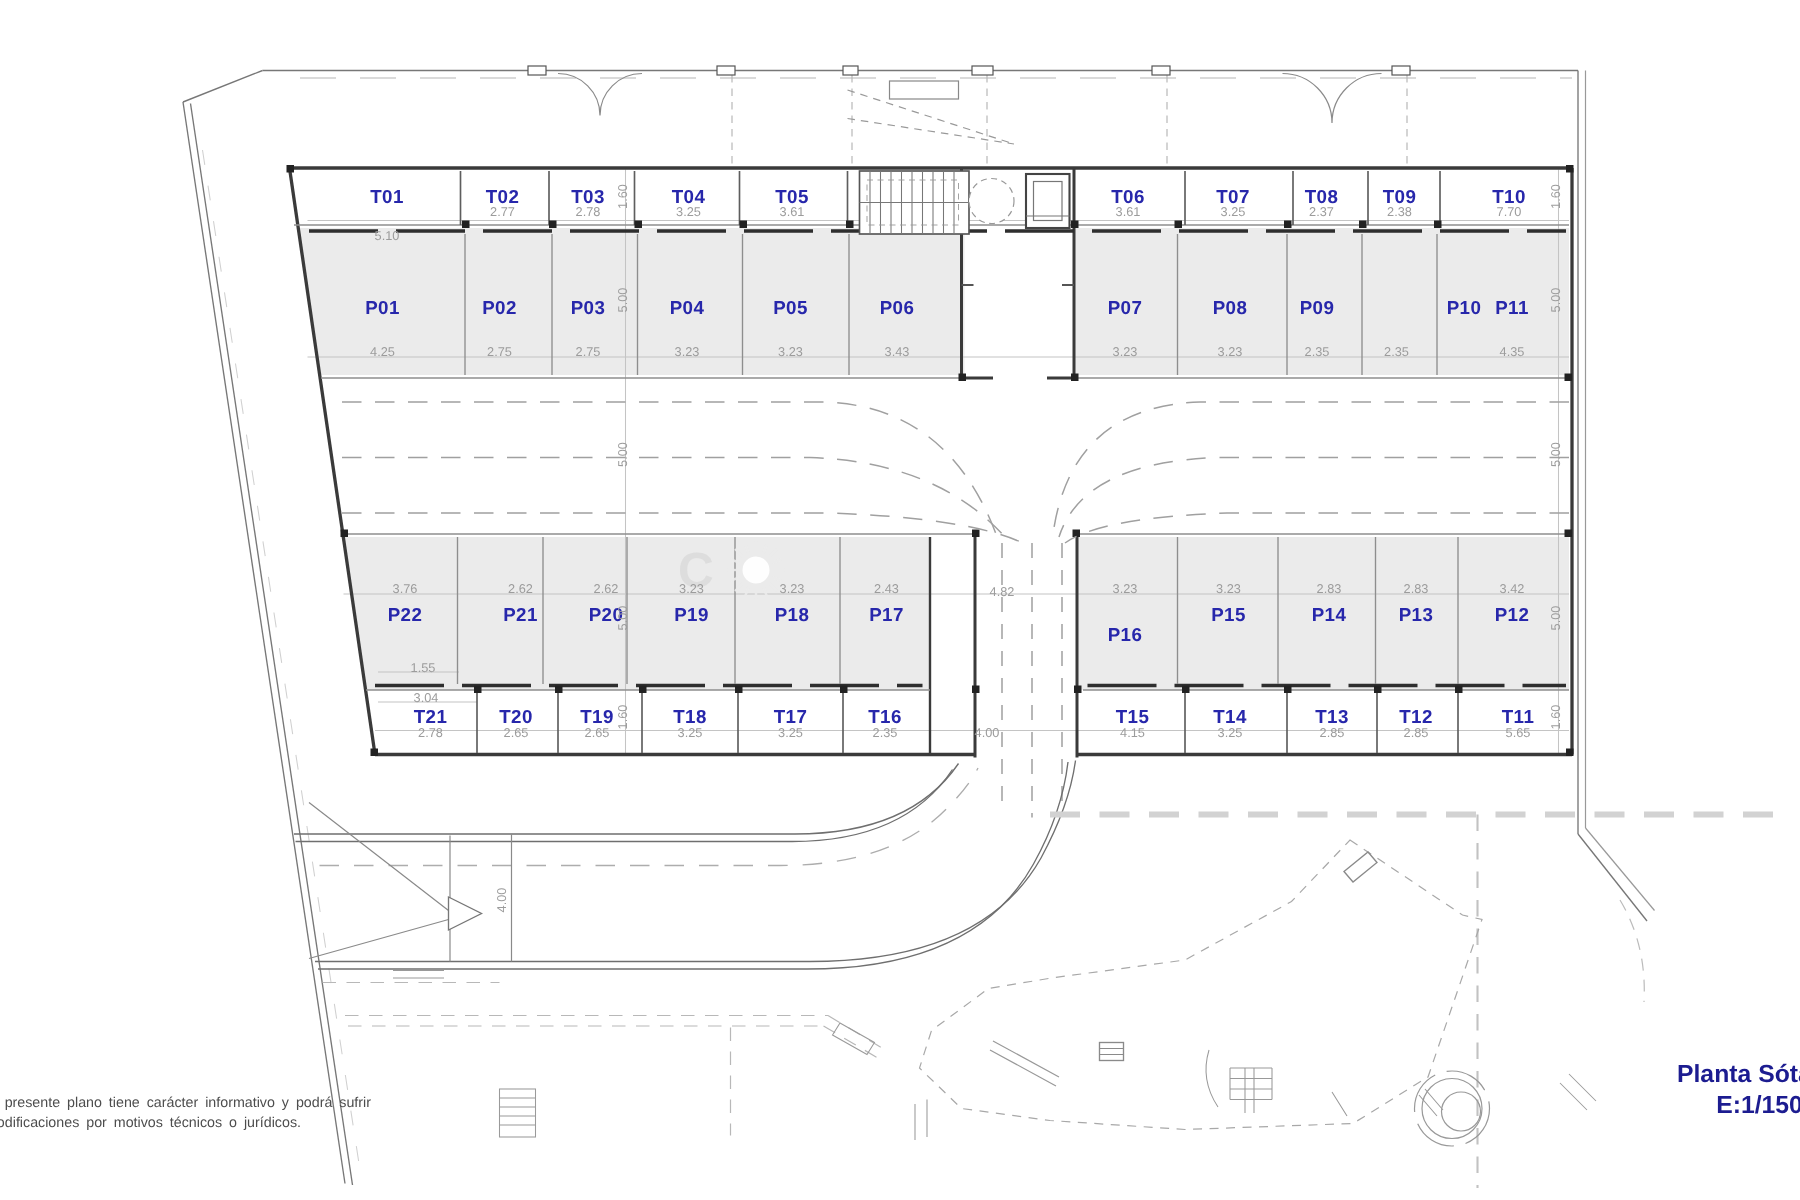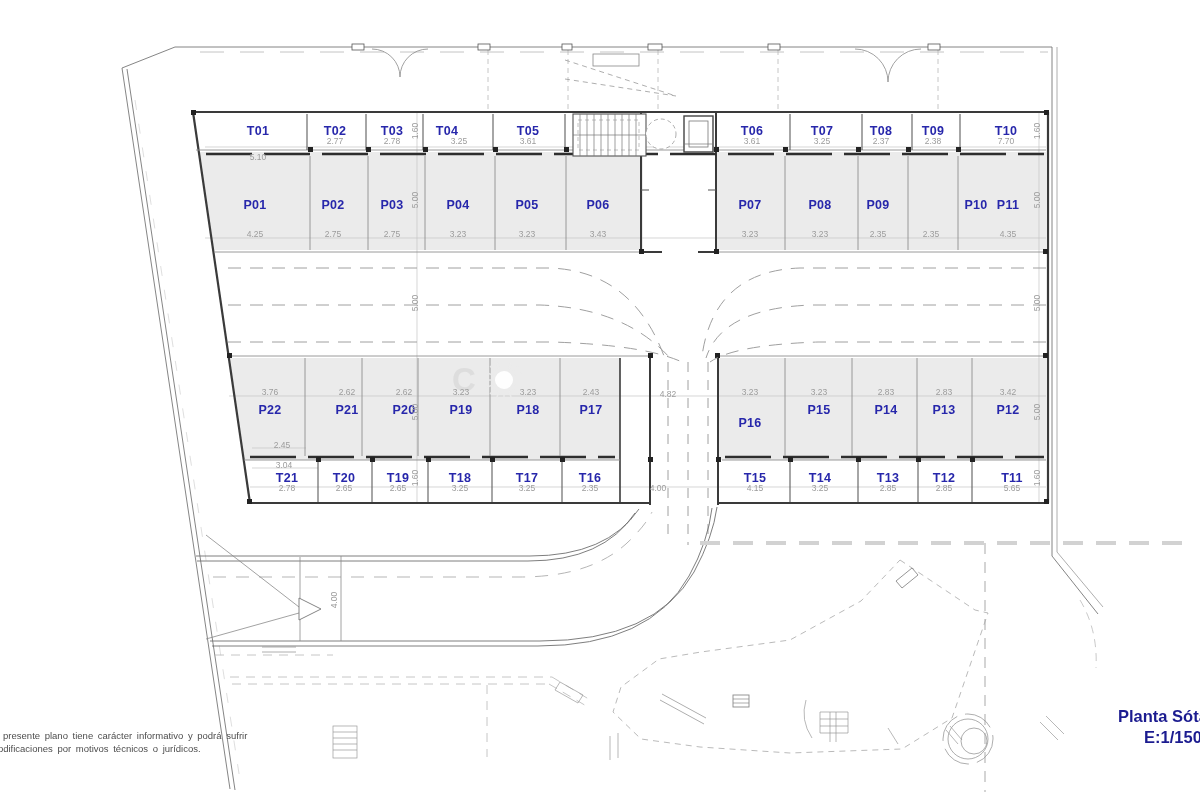--- a/index.html
+++ b/index.html
@@ -224,21 +224,21 @@
     <circle cx="20" cy="20" r="9" fill="rgba(255,255,255,0.95)"></circle>
   </svg>
 </div>
 
 <div class="lbl" style="left:258px;top:124px">T01</div>
 <div class="dim" style="left:258px;top:152px">5.10</div>
 <div class="lbl" style="left:335px;top:124px">T02</div>
 <div class="dim" style="left:335px;top:136px">2.77</div>
 <div class="lbl" style="left:392px;top:124px">T03</div>
 <div class="dim" style="left:392px;top:136px">2.78</div>
-<div class="lbl" style="left:447px;top:124px">T04</div>
+<div class="lbl" style="left:459px;top:124px">T04</div>
 <div class="dim" style="left:459px;top:136px">3.25</div>
 <div class="lbl" style="left:528px;top:124px">T05</div>
 <div class="dim" style="left:528px;top:136px">3.61</div>
 <div class="lbl" style="left:752px;top:124px">T06</div>
 <div class="dim" style="left:752px;top:136px">3.61</div>
 <div class="lbl" style="left:822px;top:124px">T07</div>
 <div class="dim" style="left:822px;top:136px">3.25</div>
 <div class="lbl" style="left:881px;top:124px">T08</div>
 <div class="dim" style="left:881px;top:136px">2.37</div>
 <div class="lbl" style="left:933px;top:124px">T09</div>
@@ -322,21 +322,21 @@
 <div class="vdim" style="left:415px;top:478px">1.60</div>
 <div class="vdim" style="left:1037px;top:131px">1.60</div>
 <div class="vdim" style="left:1037px;top:200px">5.00</div>
 <div class="vdim" style="left:1037px;top:303px">5.00</div>
 <div class="vdim" style="left:1037px;top:412px">5.00</div>
 <div class="vdim" style="left:1037px;top:478px">1.60</div>
 
 <div class="dim" style="left:668px;top:389px">4.82</div>
 <div class="dim" style="left:658px;top:483px">4.00</div>
 <div class="vdim" style="left:334px;top:600px">4.00</div>
-<div class="dim" style="left:282px;top:440px">2.45</div>
+<div class="dim" style="left:282px;top:440px">1.55</div>
 <div class="dim" style="left:284px;top:460px">3.04</div>
 
 <div id="title-block">
   <div>Planta Sótano</div>
   <div>E:1/150</div>
 </div>
 
 <div id="disclaimer">
   <span class="dline">El presente plano tiene carácter informativo y podrá sufrir</span>
   <span class="dline">modificaciones por motivos técnicos o jurídicos.</span>

